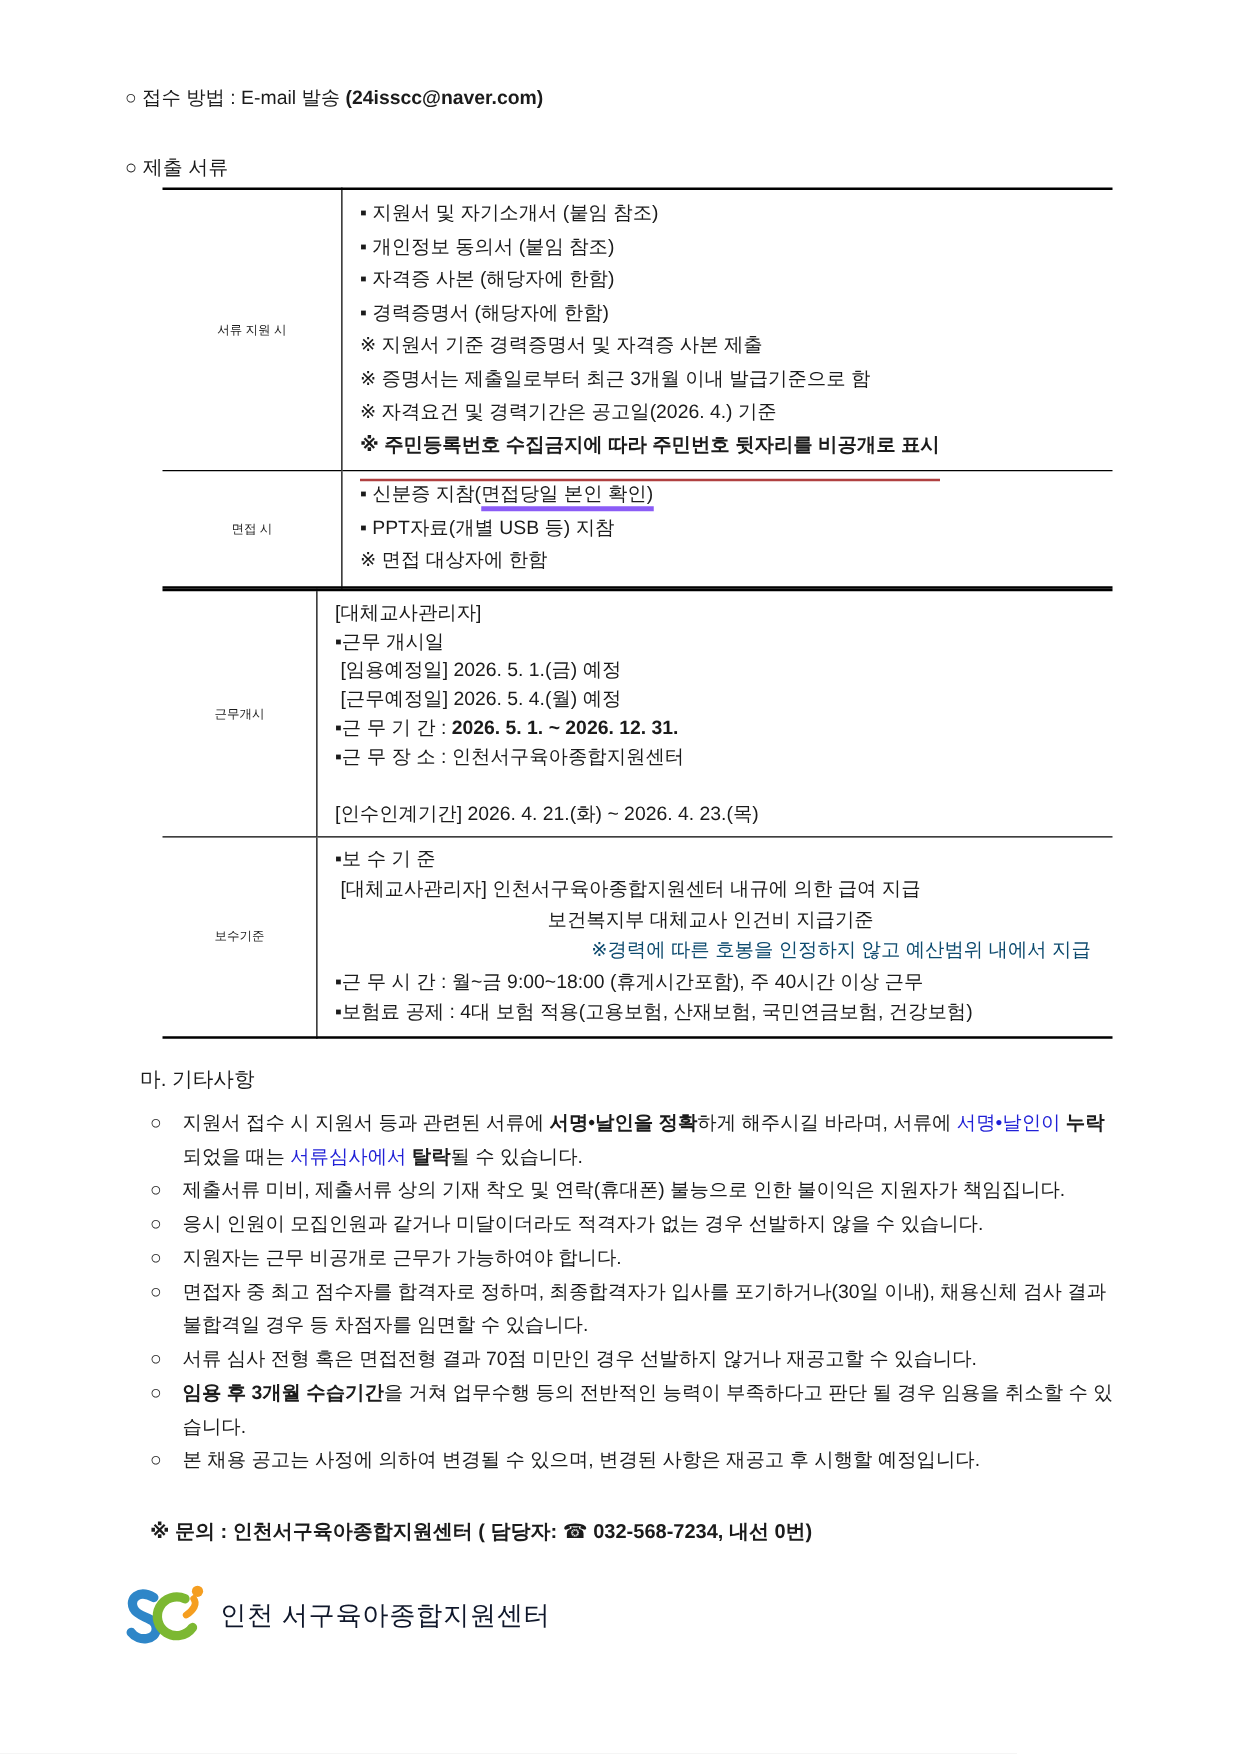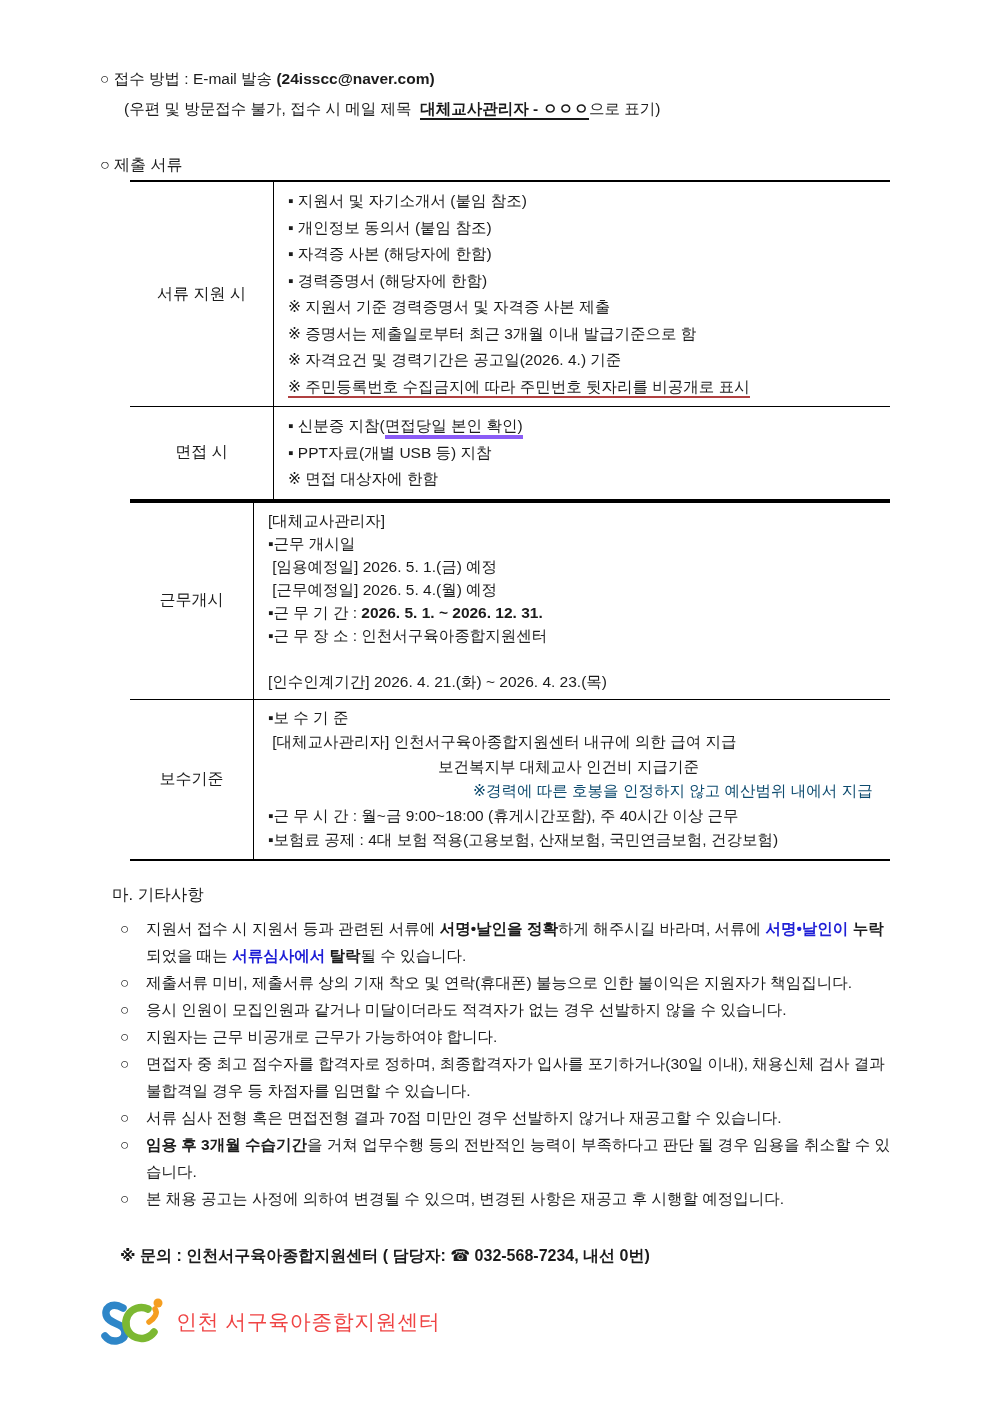--- a/index.html
+++ b/index.html
@@ -12,28 +12,28 @@
   
   .tline{white-space:pre-wrap;}
   .intro .tline{font-size:15.5px;line-height:30px;}
   .heading-line .tline{font-size:16px;line-height:30px;}
 
   
   .s-p{}
   .s-b{font-weight:700;}
   .s-bu{font-weight:700;border-bottom:2px solid #1a1a1a;padding-bottom:1px;}
   .s-u{border-bottom:4px solid #8b5cf6;padding-bottom:1px;}
-  .s-ru{border-bottom:2px solid #b04040;padding-bottom:1px;}
-  .s-bl{font-weight:700;color:#1f1fd6;}
+  .s-ru{border-bottom:2px solid #b04040;padding-bottom:18px;font-weight:bold;}
+  .s-bl{font-weight:400;color:#1f1fd6;}
   .s-nb{color:#0c4a6e;}
 
   
   .doc-table{width:760px;margin-left:30px;border-collapse:collapse;
     border-top:2px solid #000;border-bottom:2px solid #000;table-layout:fixed;}
-  .doc-table th{font-weight:400;font-size:16px;text-align:center;vertical-align:middle;
+  .doc-table th{font-weight:400;font-size:10px;text-align:center;vertical-align:middle;
     border-right:1.5px solid #000;padding:0 4px;margin-top:11px;}
   .doc-table td{padding:6px 10px 6px 14px;vertical-align:middle;}
   .doc-table tr + tr th,.doc-table tr + tr td{border-top:1.5px solid #000;}
   .t1 th{width:135px;}
   .t2 th{width:115px;}
   .t1 .tline{font-size:15.5px;line-height:26.5px;}
   .t2 td.r1 .tline{font-size:15.5px;line-height:23px;}
   .t2 td.r2 .tline{font-size:15.5px;line-height:24.5px;}
 
   .sec-title{font-size:16.5px;margin:26px 0 8px 12px;line-height:26px;}
@@ -42,30 +42,29 @@
   
   .oitems{margin:6px 0 0 20px;}
   .oitem{display:flex;font-size:15.5px;line-height:27px;}
   .omark{flex:0 0 26px;}
   .otext{flex:1;white-space:pre-wrap;}
 
   .contact{margin:30px 0 0 20px;}
   .contact .tline{font-size:16px;line-height:28px;}
 
   .footer{margin-top:26px;display:flex;align-items:center;gap:10px;}
-  .logo-text{font-size:21px;color:#ef4444;letter-spacing:0.5px;}
+  .logo-text{font-size:21px;color:#0f172a;letter-spacing:0.5px;}
 </style>
 </head>
 <body>
 
 <div class="page">
 
   <div class="intro">
       <div class="tline"><span class="s-p">○ 접수 방법 : E-mail 발송 </span><span class="s-b">(24isscc@naver.com)</span></div>
-      <div class="tline" style="padding-left: 24px;"><span class="s-p">(우편 및 방문접수 불가, 접수 시 메일 제목  </span><span class="s-bu">대체교사관리자 - ㅇㅇㅇ</span><span class="s-p">으로 표기)</span></div>
     </div>
 
   <div class="gap-sm"></div>
 
   <div class="heading-line">
       <div class="tline"><span class="s-p">○ 제출 서류</span></div>
     </div>
 
   <table class="doc-table t1">
     <tbody>

